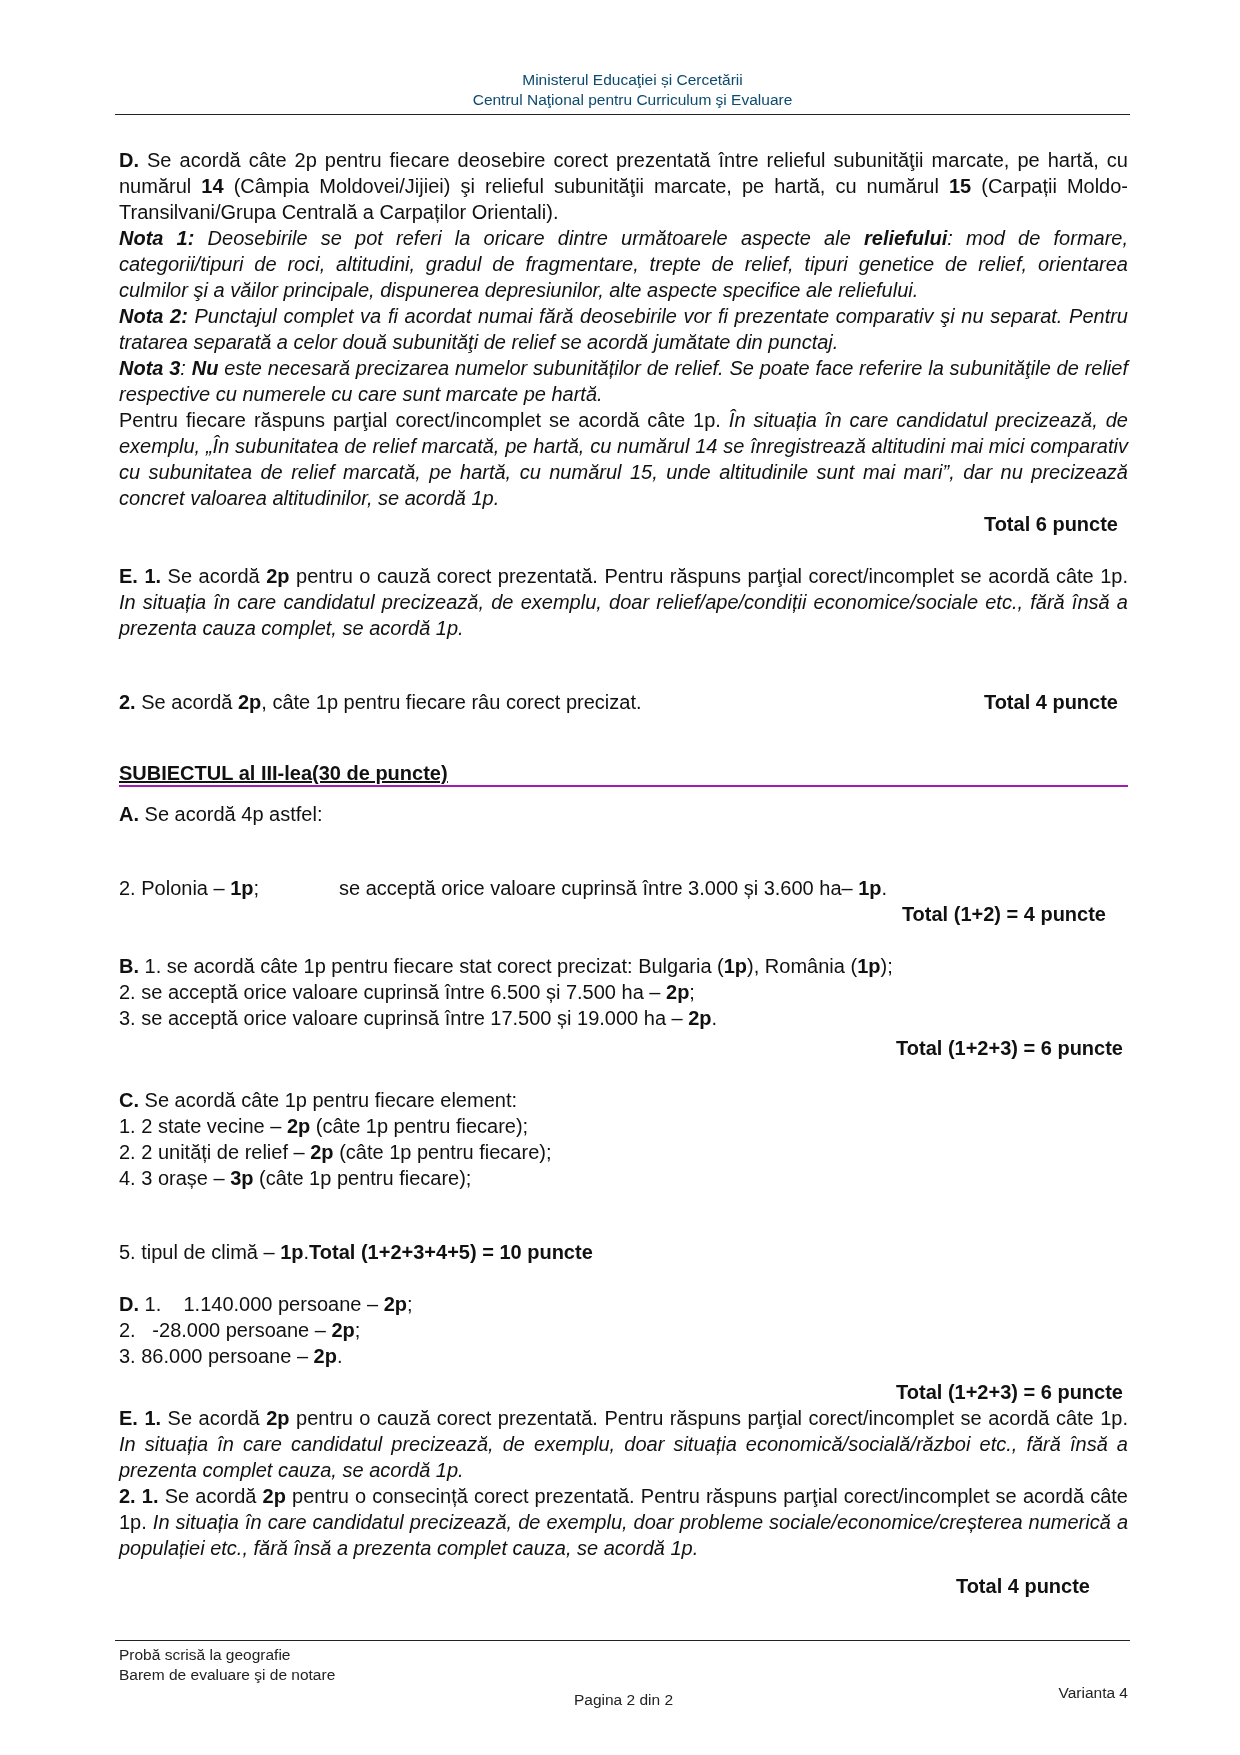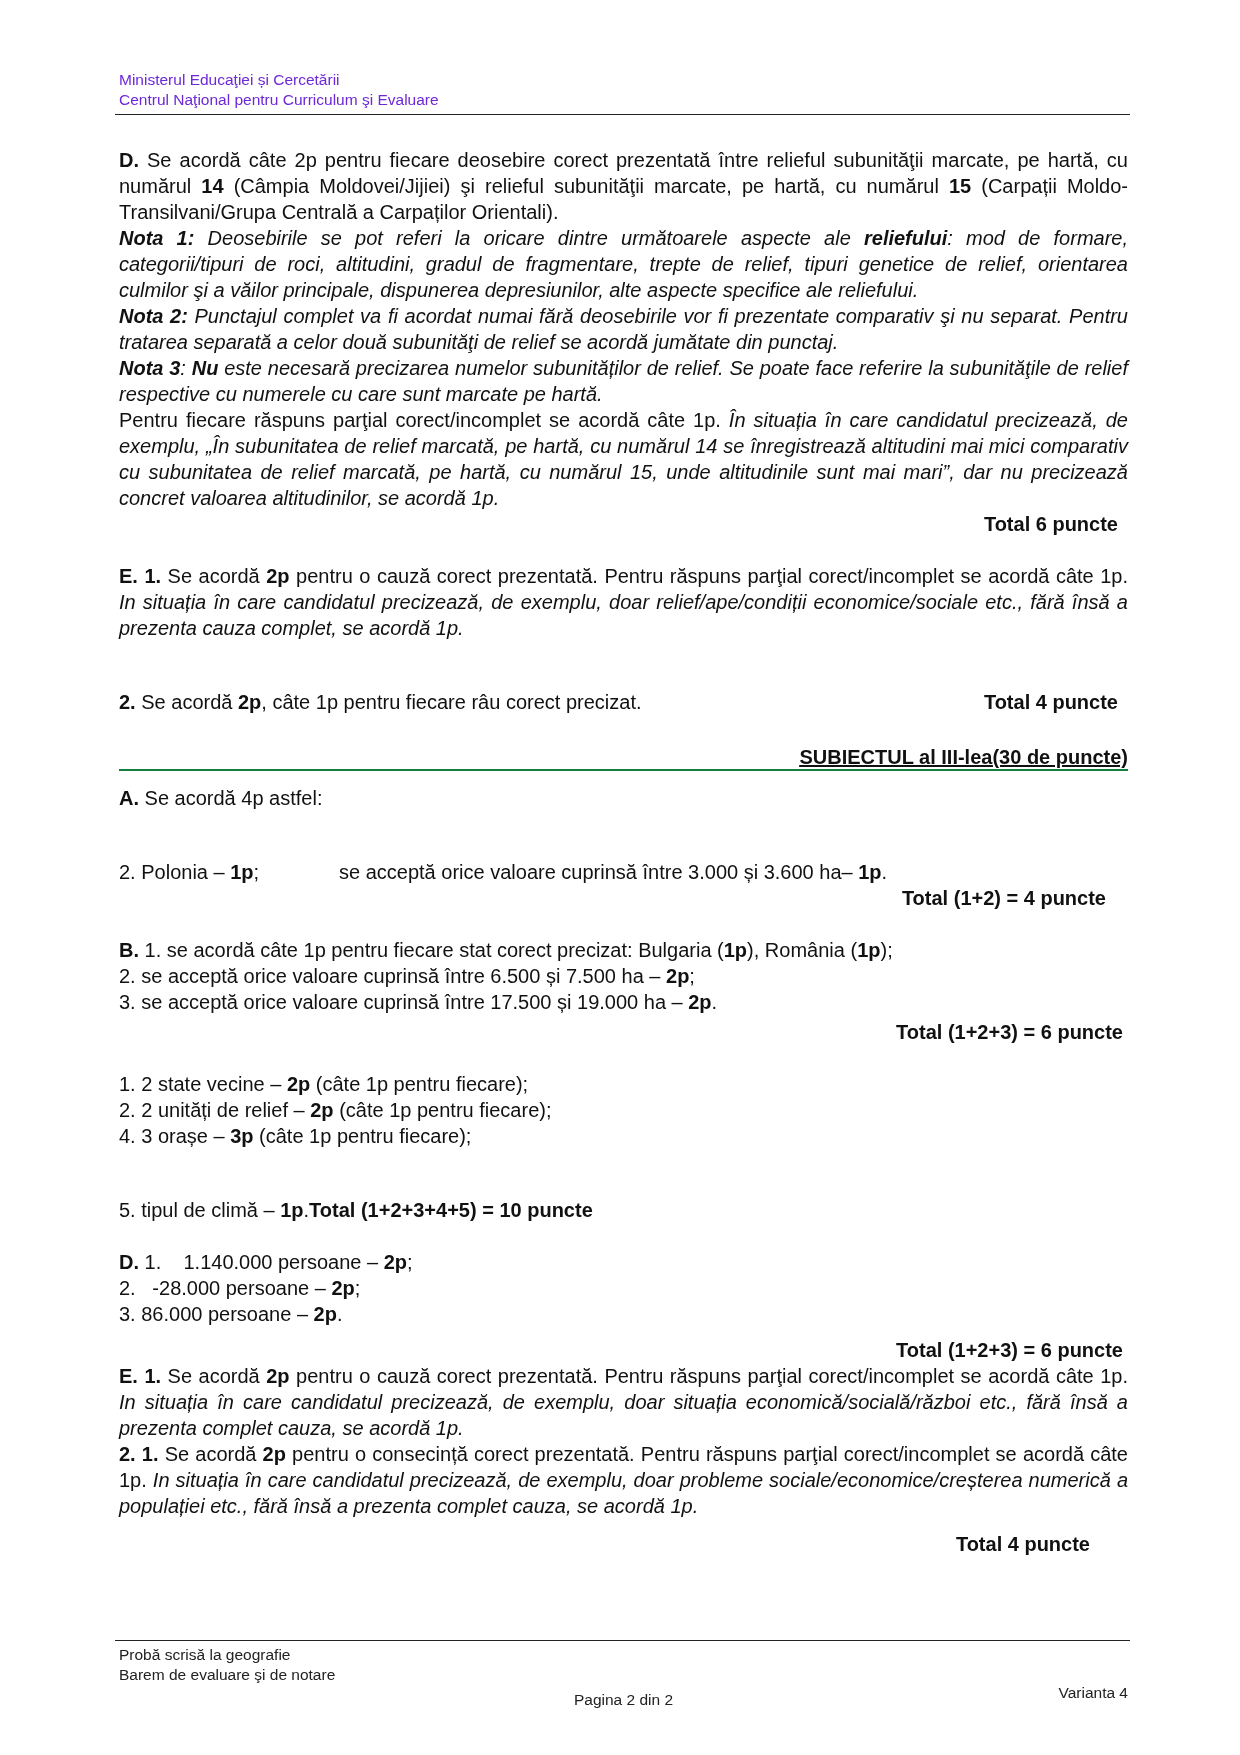--- a/index.html
+++ b/index.html
@@ -1,31 +1,31 @@
 <!DOCTYPE html>
 <html><head>
 <meta charset="utf-8">
 <style>
   html, body { margin:0; padding:0; background:#ffffff; }
   body { width:1240px; height:1755px; position:relative; overflow:hidden;
          font-family:"Liberation Sans", sans-serif; color:#111; }
   .page { position:absolute; left:0; top:0; width:1240px; height:1755px; }
-  .hdr { position:absolute; left:119px; width:1015px; top:70px; text-align:left;
-         font-size:15.5px; line-height:20px; color:#6d28d9; }
+  .hdr { position:absolute; left:125px; width:1015px; top:70px; text-align:center;
+         font-size:15.5px; line-height:20px; color:#0c4a6e; }
   .hdr-rule { position:absolute; left:115px; width:1015px; top:114px; height:0; border-top:1.3px solid #222; }
   .body { position:absolute; left:119px; width:1009px; top:147px; font-size:20px; line-height:26px; }
   .p { margin:0; }
   .j { text-align:justify; text-align-last:left; }
   .b { font-weight:bold; }
   .i { font-style:italic; }
   .total { text-align:right; font-weight:bold; }
   .gap { height:26px; }
   .gap-s { height:14px; }
-  .subj { display:flex; justify-content:flex-end; font-weight:bold; text-decoration:underline;
-          border-bottom:2px solid #15803d; line-height:24px; margin-top:4px; }
+  .subj { display:flex; justify-content:flex-start; font-weight:bold; text-decoration:underline;
+          border-bottom:2px solid #a21caf; line-height:24px; margin-top:20px; }
   .subj span { text-decoration:none; }
   .row { display:flex;margin-top:48px; }
   .row .c1 { width:220px; }
   .foot-rule { position:absolute; left:115px; width:1015px; top:1640px; border-top:1.3px solid #222; }
   .foot { position:absolute; left:119px; width:1009px; top:1645px; font-size:15.5px; line-height:20px; color:#222; }
   .foot .l, .foot .r { position:absolute; top:0; }
   .foot .l { left:0; }
   .foot .r { right:0;margin-top:38px; }
   .foot .c { position:absolute; top:45px; left:0; width:1009px; text-align:center; }
 </style>
@@ -84,20 +84,21 @@
     <div>
       <p class="p"><span class="b">B.</span><span> 1. se acordă câte 1p pentru fiecare stat corect precizat: Bulgaria (</span><span class="b">1p</span><span>), România (</span><span class="b">1p</span><span>);</span></p>
       <p class="p"><span>2. se acceptă orice valoare cuprinsă între 6.500 și 7.500 ha – </span><span class="b">2p</span><span>;</span></p>
       <p class="p"><span>3. se acceptă orice valoare cuprinsă între 17.500 și 19.000 ha – </span><span class="b">2p</span><span>.</span></p>
       <p class="p total" style="padding-right:5px; margin-top:4px">Total (1+2+3) = 6 puncte</p>
     </div>
 
     <div class="gap"></div>
 
     <div>
+      <p class="p"><span class="b">C.</span><span> Se acordă câte 1p pentru fiecare element:</span></p>
       <p class="p"><span>1. 2 state vecine – </span><span class="b">2p</span><span> (câte 1p pentru fiecare);</span></p>
       <p class="p"><span>2. 2 unități de relief – </span><span class="b">2p</span><span> (câte 1p pentru fiecare);</span></p>
       <p class="p"><span>4. 3 orașe – </span><span class="b">3p</span><span> (câte 1p pentru fiecare);</span></p>
       <div class="row" style="">
         <span><span>5. tipul de climă – </span><span class="b">1p</span><span>.</span></span>
         <span class="b">Total (1+2+3+4+5) = 10 puncte</span>
       </div>
     </div>
 
     <div class="gap"></div>

